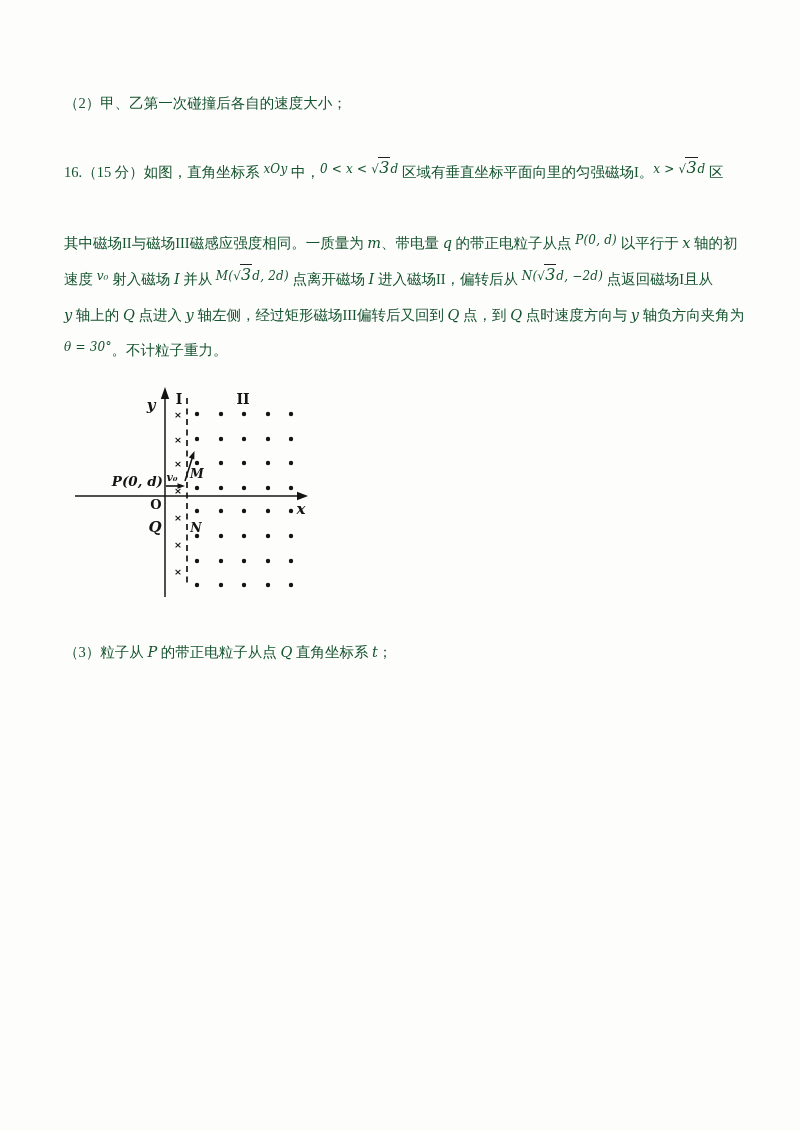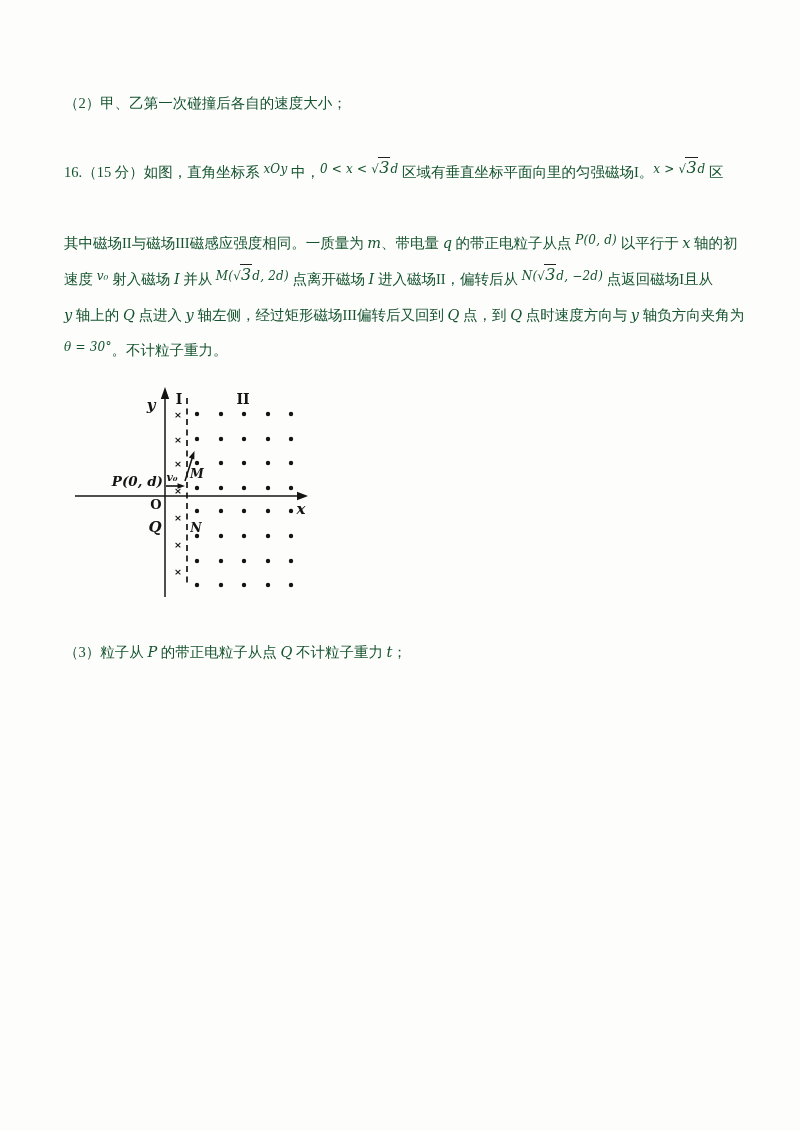--- a/index.html
+++ b/index.html
@@ -132,15 +132,15 @@
       <text class="reg-lab" x="104" y="18" text-anchor="middle">I</text>
       <text class="reg-lab" x="168" y="18" text-anchor="middle">II</text>
       <text class="pt-lab" x="88" y="100" text-anchor="end">P(0, d)</text>
       <text class="v0-lab" x="97" y="95" text-anchor="middle">v₀</text>
       <text class="pt-lab-sm" x="122" y="92" text-anchor="middle">M</text>
       <text class="pt-lab-sm" x="121" y="146" text-anchor="middle">N</text>
       <text class="ax-lab" x="80" y="146" text-anchor="middle">Q</text>
     </svg>
   </div>
 
-  <div class="line" style="top:641px"><span class="seg-t">（3）粒子从 </span><span class="seg-i">P</span><span class="seg-t"> 的带正电粒子从点 </span><span class="seg-i">Q</span><span class="seg-t"> 不计粒子重力 </span><span class="seg-i">t</span><span class="seg-t">；</span></div>
+  <div class="line" style="top:641px"><span class="seg-t">（3）粒子从 </span><span class="seg-i">P</span><span class="seg-t"> 的带正电粒子从点 </span><span class="seg-i">Q</span><span class="seg-t"> 直角坐标系 </span><span class="seg-i">t</span><span class="seg-t">；</span></div>
 
 </div>
 
 </body></html>

